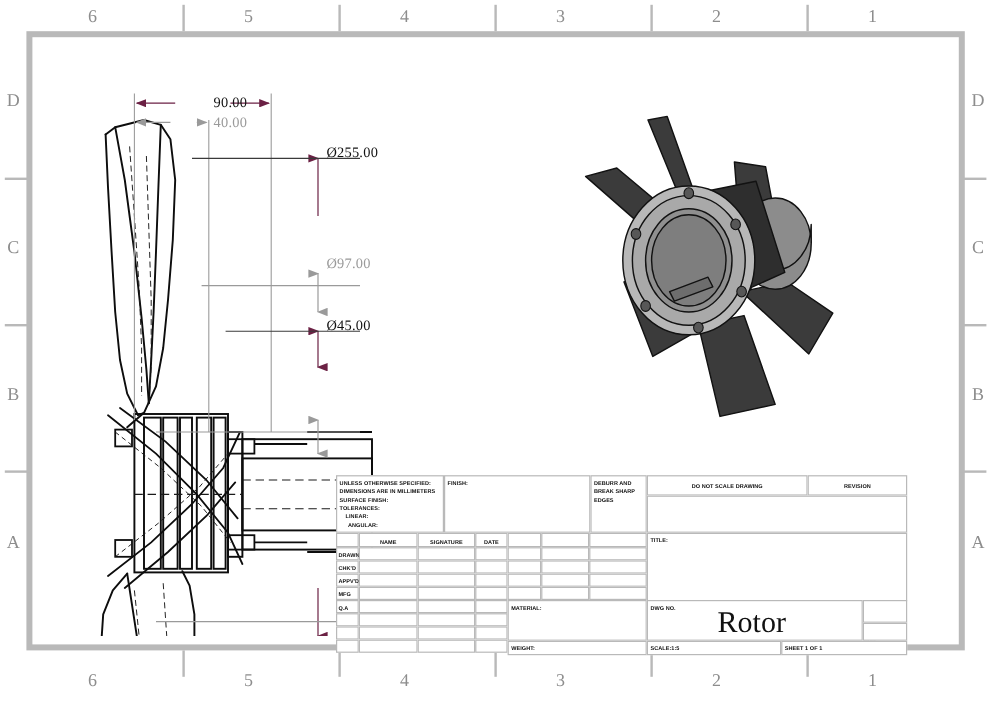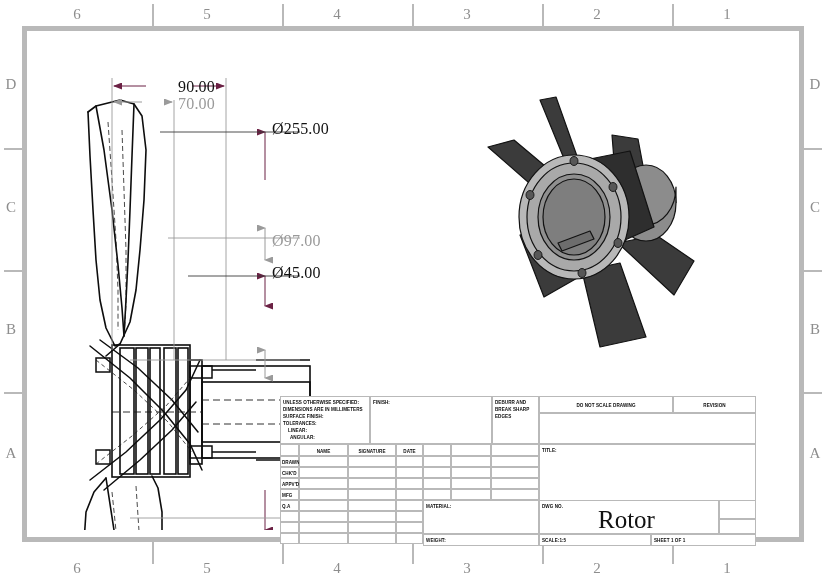--- a/index.html
+++ b/index.html
@@ -21,21 +21,21 @@
     font-family:"Liberation Serif", serif;
     text-align:center;line-height:1;user-select:none;
   }
 
   
   .view{position:absolute;}
 
   
   .dim{
     position:absolute;font-family:"Liberation Serif", serif;
-    font-size:16px;white-space:nowrap;letter-spacing:.2px;
+    font-size:12px;white-space:nowrap;letter-spacing:.2px;
   }
   .dim.black{color:#111;}
   .dim.gray{color:#9a9a9a;}
 
   
   #titleblock{
     position:absolute;left:280px;top:396px;width:496px;height:160px;
   }
   .tb-cell{
     position:absolute;box-sizing:border-box;
@@ -233,23 +233,23 @@
       </g>
       <g stroke="#9a9a9a" stroke-width="0.9" fill="none">
         <path d="M108 178 L240 178"></path>
         <path d="M70 300 L240 300"></path>
         <path d="M70 458 L240 458"></path>
       </g>
     </svg>
   </div>
 
   <div class="dim black" style="left:178px;top:78px;">90.00</div>
-  <div class="dim gray" style="left:178px;top:95px;">70.00</div>
+  <div class="dim gray" style="left:178px;top:95px;">40.00</div>
   <div class="dim black" style="left:272px;top:120px;">Ø255.00</div>
-  <div class="dim gray" style="left:272px;top:232px;">Ø97.00</div>
+  <div class="dim gray" style="left:272px;top:212px;">Ø97.00</div>
   <div class="dim black" style="left:272px;top:264px;">Ø45.00</div>
 
   <div class="view" style="left:478px;top:95px;width:240px;height:270px;">
     <svg width="240" height="270" viewBox="0 0 240 270" xmlns="http://www.w3.org/2000/svg">
       <g stroke="#121212" stroke-width="1.2" stroke-linejoin="round">
 
         <polygon points="62,5 78,2 105,78 96,88" fill="#3b3b3b"></polygon>
 
         <polygon points="10,52 36,45 92,92 74,108" fill="#3b3b3b"></polygon>
 

